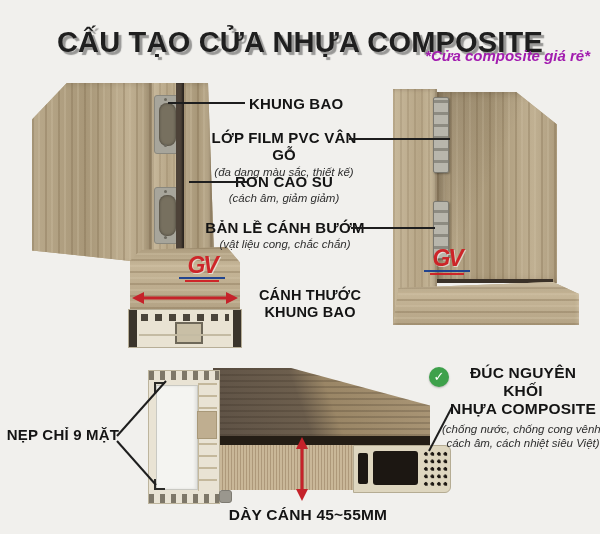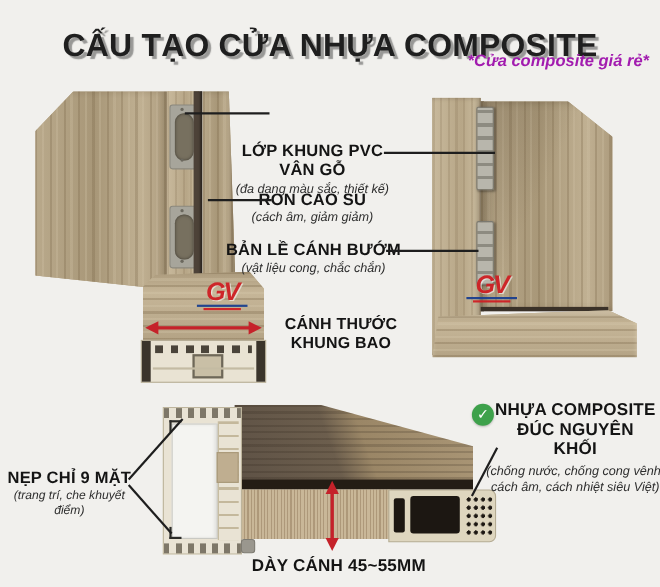--- a/index.html
+++ b/index.html
@@ -230,51 +230,53 @@
       <polygon points="132,298 144,292 144,304" stroke="none"></polygon>
       <polygon points="238,298 226,292 226,304" stroke="none"></polygon>
     </g>
     <g fill="#c5222a" stroke="#c5222a">
       <line x1="302" y1="447" x2="302" y2="491" stroke-width="3"></line>
       <polygon points="302,437 296,449 308,449" stroke="none"></polygon>
       <polygon points="302,501 296,489 308,489" stroke="none"></polygon>
     </g>
   </svg>
 
+  <div class="callout" id="co-khungbao">
+    <div class="c-label">KHUNG BAO</div>
+  </div>
 
   <div class="callout tc" id="co-lopfilm">
-    <div class="c-label">LỚP KHUNG PVC VÂN GỖ</div>
+    <div class="c-label">LỚP FILM PVC VÂN GỖ</div>
     <div class="c-sub">(đa dạng màu sắc, thiết kế)</div>
   </div>
 
   <div class="callout tc" id="co-ron">
     <div class="c-label">RON CAO SU</div>
     <div class="c-sub">(cách âm, giảm giảm)</div>
   </div>
 
   <div class="callout tc" id="co-banle">
     <div class="c-label">BẢN LỀ CÁNH BƯỚM</div>
     <div class="c-sub">(vật liệu cong, chắc chắn)</div>
   </div>
 
   <div class="callout tc" id="co-kichthuoc">
     <div class="c-label">CÁNH THƯỚC KHUNG BAO</div>
   </div>
 
   <div class="callout tc" id="co-nepchi">
     <div class="c-label">NẸP CHỈ 9 MẶT</div>
-    <div class="c-sub">(trang trí, che khuyết điểm)</div>
   </div>
 
   <div class="check">
     <span>✓</span>
   </div>
   <div class="callout tc" id="co-nhua">
+    <div class="c-label">ĐÚC NGUYÊN KHỐI</div>
     <div class="c-label">NHỰA COMPOSITE</div>
-    <div class="c-label">ĐÚC NGUYÊN KHỐI</div>
     <div class="c-sub">
       <div>(chống nước, chống cong vênh,</div>
       <div>cách âm, cách nhiệt siêu Việt)</div>
     </div>
   </div>
 
   <div class="callout tc" id="co-daycanh">
     <div class="c-label">DÀY CÁNH 45~55MM</div>
   </div>
 

